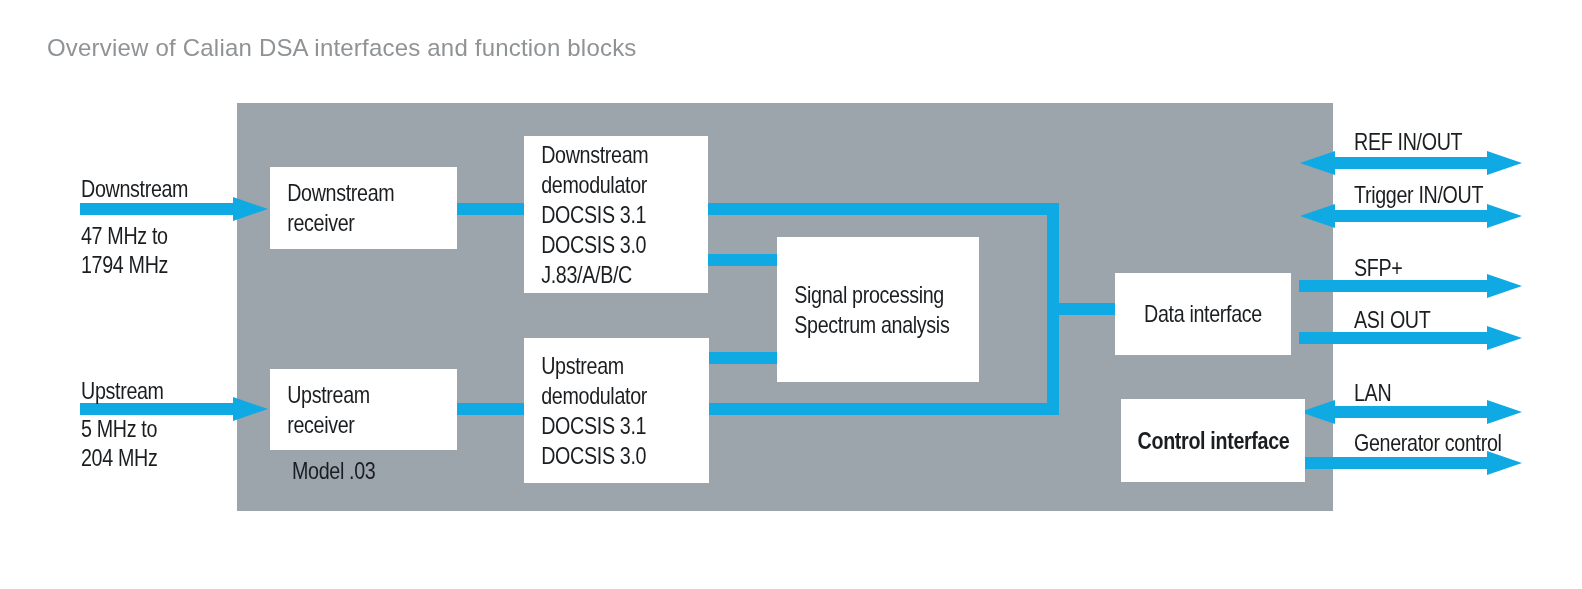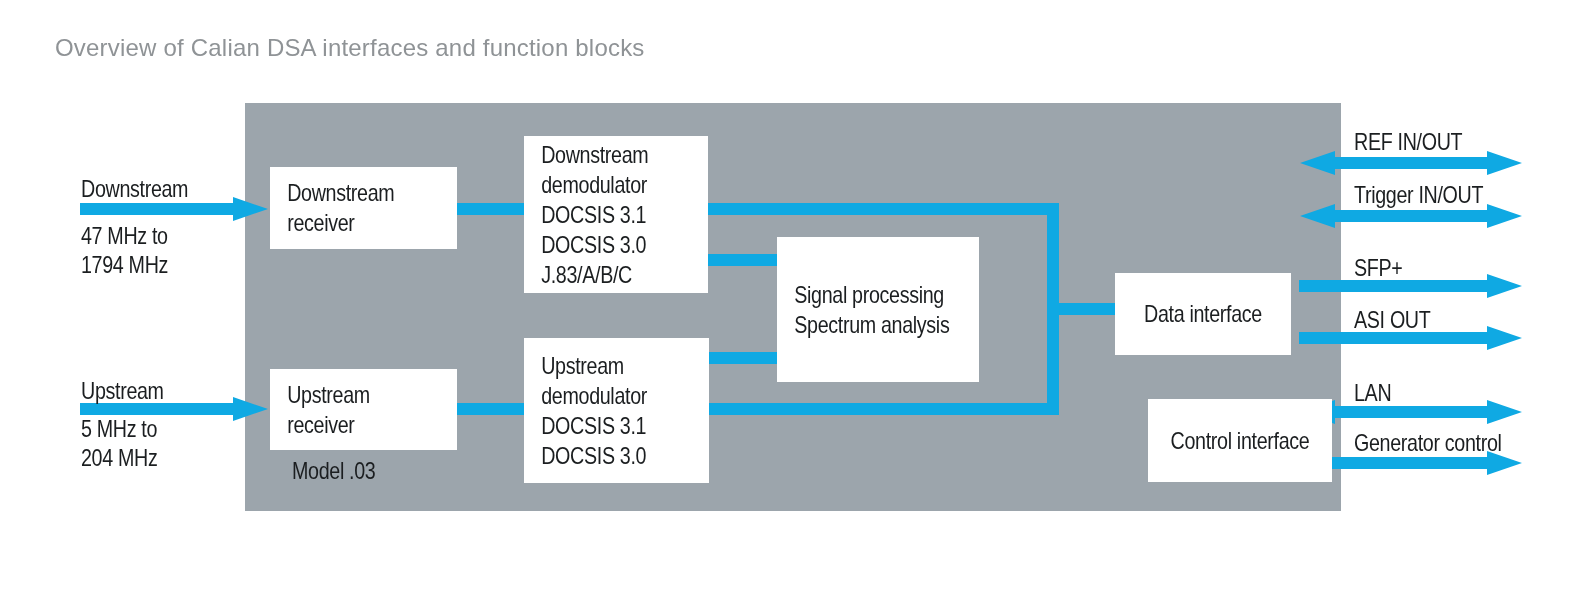--- a/index.html
+++ b/index.html
@@ -1,20 +1,20 @@
 <!DOCTYPE html>
 <html><head>
 <meta charset="utf-8">
 <style>
   html,body{margin:0;padding:0;}
   body{
     width:1582px;height:589px;position:relative;background:#ffffff;overflow:hidden;
     font-family:"Liberation Sans", sans-serif;
   }
-  .abs{position:absolute;margin-left:8px;}
+  .abs{position:absolute;}
   #title{
     left:47px;top:34px;font-size:24px;color:#8F9396;letter-spacing:0.2px;white-space:nowrap;
   }
   #panel{
     left:237px;top:103px;width:1096px;height:408px;background:#9CA5AC;
   }
   
   .ctext{
     font-size:24px;line-height:29px;color:#1B1E20;letter-spacing:-0.4px;white-space:nowrap;
     transform:scaleX(0.82);transform-origin:0 50%;
@@ -116,21 +116,21 @@
     <div>Spectrum analysis</div>
   </div>
 </div>
 
 <div class="block centered" style="left:1115px;top:273px;width:176px;height:82px;">
   <div class="txt">
     <div>Data interface</div>
   </div>
 </div>
 
-<div class="block centered" style="left:1148px;top:399px;width:184px;height:83px;">
+<div class="block centered" style="left:1121px;top:399px;width:184px;height:83px;font-weight:bold;">
   <div class="txt">
     <div>Control interface</div>
   </div>
 </div>
 
 <div class="label ctext" style="left:81px;top:174px;">Downstream</div>
 <div class="label ctext" style="left:81px;top:221px;">47 MHz to</div>
 <div class="label ctext" style="left:81px;top:250px;">1794 MHz</div>
 
 <div class="label ctext" style="left:81px;top:376px;">Upstream</div>

